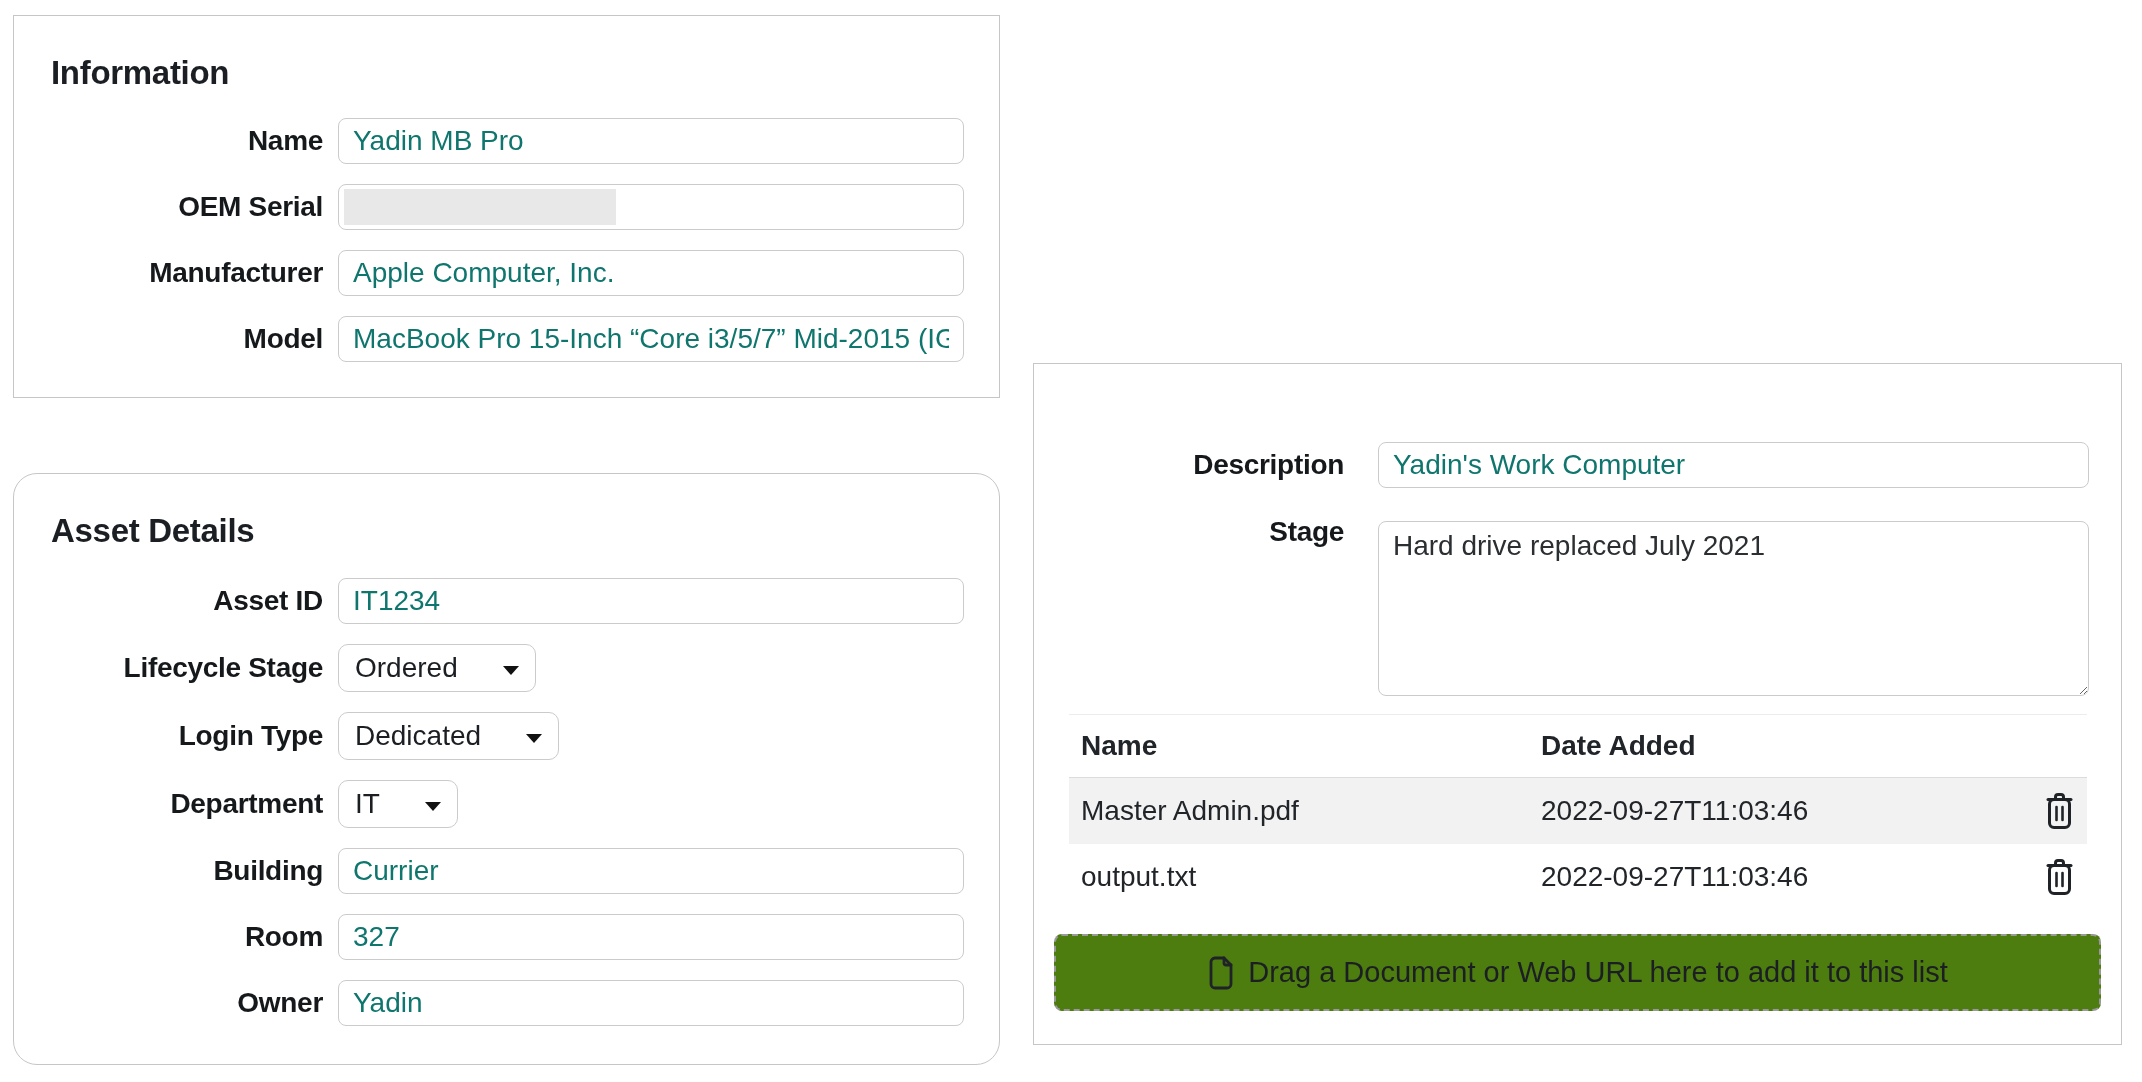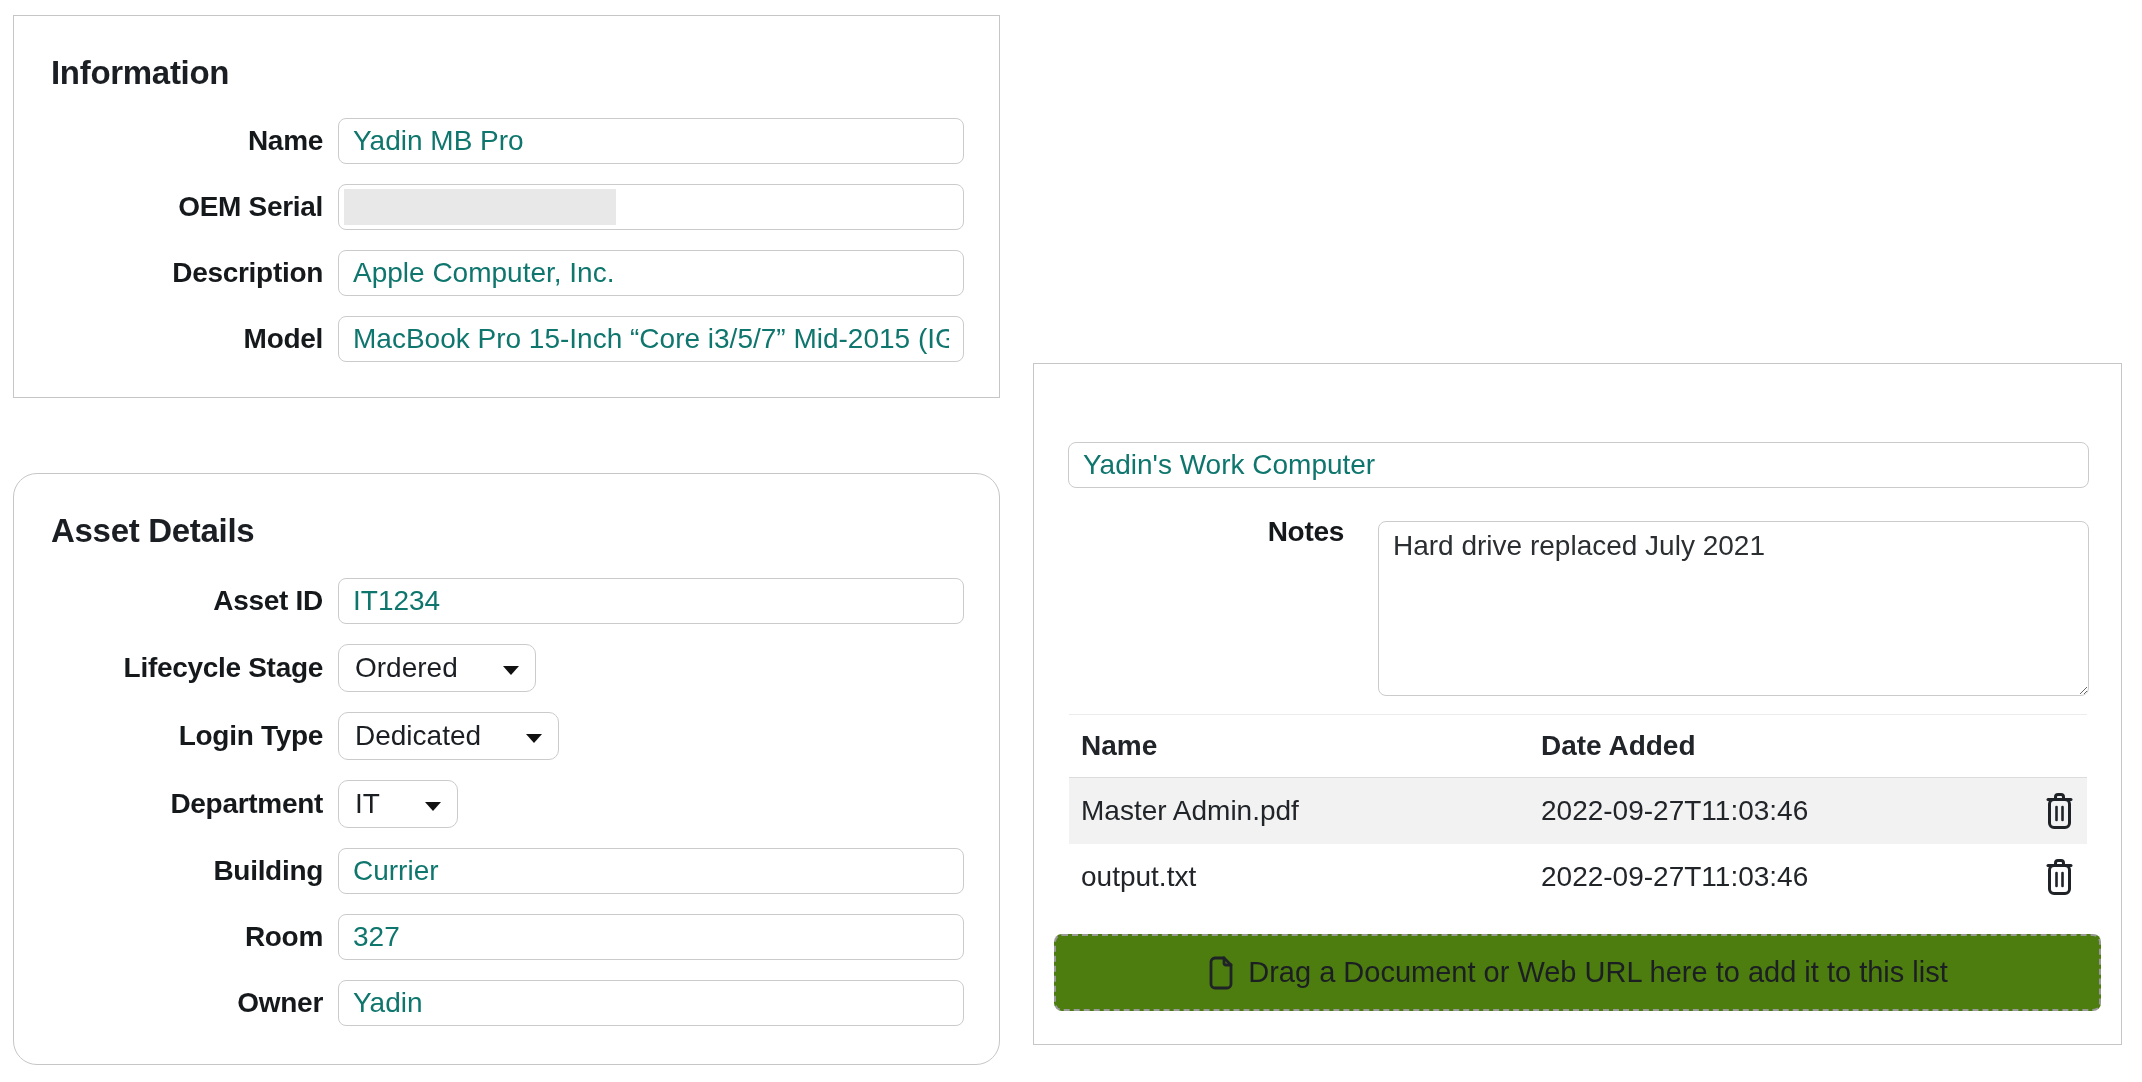--- a/index.html
+++ b/index.html
@@ -91,21 +91,21 @@
       <input class="form-control" value="Yadin MB Pro" style="">
     </div>
     <div class="form-row">
       <label class="form-label">OEM Serial</label>
       <div class="input-wrap">
         <input class="form-control" value="" style="">
         <div class="redacted"></div>
       </div>
     </div>
     <div class="form-row">
-      <label class="form-label">Description</label>
+      <label class="form-label">Manufacturer</label>
       <input class="form-control" value="Apple Computer, Inc." style="">
     </div>
     <div class="form-row">
       <label class="form-label">Model</label>
       <input class="form-control" value="MacBook Pro 15-Inch “Core i3/5/7” Mid-2015 (IG" style="">
     </div>
   </div>
 </section>
 
 <section class="card asset-card">
@@ -147,25 +147,26 @@
     <div class="form-row">
       <label class="form-label">Owner</label>
       <input class="form-control" value="Yadin" style="">
     </div>
   </div>
 </section>
 
 <section class="card docs-card">
 
   <div class="form-row desc-row">
+    <label class="form-label">Description</label>
     <input class="form-control" value="Yadin's Work Computer" style="">
   </div>
 
   <div class="form-row notes-row">
-    <label class="form-label">Notes</label>
+    <label class="form-label">Stage</label>
     <textarea class="notes-area" style="">Hard drive replaced July 2021</textarea>
   </div>
 
   <div class="doc-table">
     <div class="t-row t-head">
       <div class="col-name">Name</div>
       <div class="col-date">Date Added</div>
       <div class="col-icon"></div>
     </div>
 

